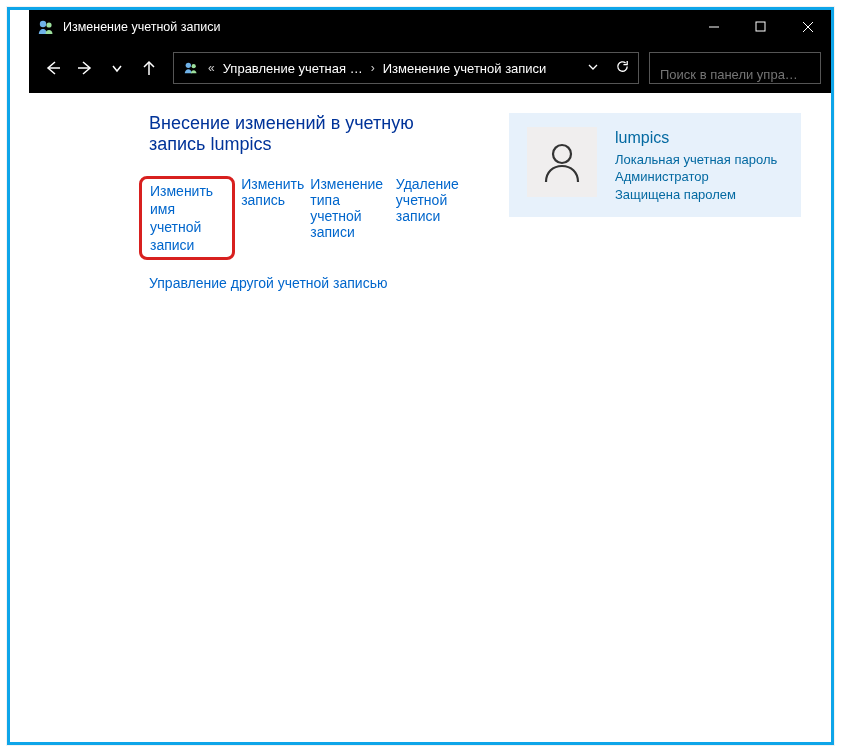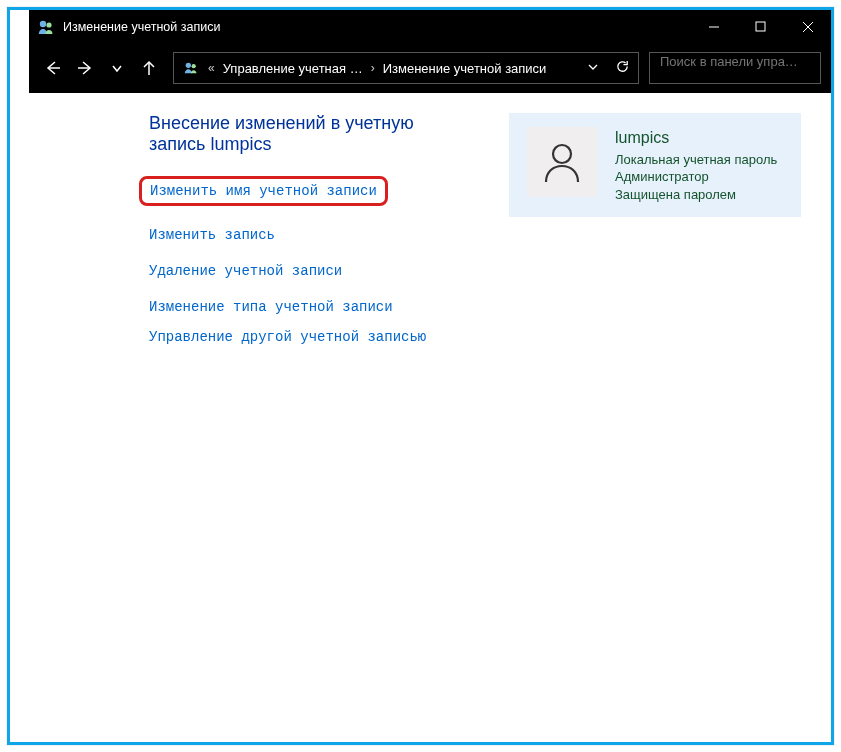--- a/index.html
+++ b/index.html
@@ -75,21 +75,21 @@
   }
   .addressbar .crumb-icon {
     width: 18px; height: 18px;
     display: flex; align-items: center; justify-content: center;
   }
   .addressbar .chev { color: #ccc; font-size: 12px; }
   .addr-tail { margin-left: auto; display: flex; gap: 6px; align-items: center; }
   .searchbox {
     width: 172px; height: 32px;
     border: 1px solid #555;
-    display: flex; align-items: flex-start;
+    display: flex; align-items: flex-end;
     padding: 0 8px; gap: 6px;
     color: #888; font-size: 13px;
   }
   .searchbox input {
     flex:1; background: transparent; border: none; outline: none; color: #fff; font-size: 13px;
   }
   
   .content {
     flex: 1;
     background: #fff;
@@ -98,21 +98,21 @@
     gap: 50px;
     align-items: flex-start;
   }
   .left-col { width: 310px; }
   .heading {
     color: #003399;
     font-size: 18px;
     font-weight: 400;
     margin-bottom: 21px;
   }
-  .link-block { display: flex; flex-direction: column; gap: 20px; margin-bottom: 14px; font-family: Liberation Mono, monospace; }
+  .link-block { display: flex; flex-direction: row; gap: 6px; margin-bottom: 14px; }
   .action-link {
     color: #0066cc;
     font-size: 14px;
     cursor: pointer;
     width: fit-content;
   }
   .highlight-wrap {
     border: 3px solid #d8201f;
     border-radius: 8px;
     padding: 3px 8px;
@@ -127,21 +127,21 @@
     gap: 18px;
     align-items: flex-start;
     width: 292px;
   }
   .avatar {
     width: 70px; height: 70px;
     background: #f0eeee;
     display: flex; align-items: center; justify-content: center;
     color: #555;
   }
-  .acct-info { font-size: 13px; color: #14532d; line-height: 1.35; }
+  .acct-info { font-size: 13px; color: #0369a1; line-height: 1.35; }
   .acct-info .acct-name { font-size: 16px; margin-bottom: 2px; }
   .two-head {
     display: inline-flex;
   }
   .two-head svg { display:block; }
 </style>
 </head>
 <body>
 
 <div class="window">
@@ -237,22 +237,22 @@
 
   <div class="content">
     <div class="left-col">
       <div class="heading">Внесение изменений в учетную запись lumpics</div>
 
       <div class="link-block">
         <div class="highlight-wrap">
           <span class="action-link">Изменить имя учетной записи</span>
         </div>
         <span class="action-link">Изменить запись</span>
+        <span class="action-link">Изменение типа учетной записи</span>
         <span class="action-link">Удаление учетной записи</span>
-        <span class="action-link">Изменение типа учетной записи</span>
       </div>
 
       <div class="link-block">
         <span class="action-link">Управление другой учетной записью</span>
       </div>
     </div>
 
     <div class="account-card">
       <div class="avatar">
         <svg width="48" height="48" viewBox="0 0 48 48" fill="none">

